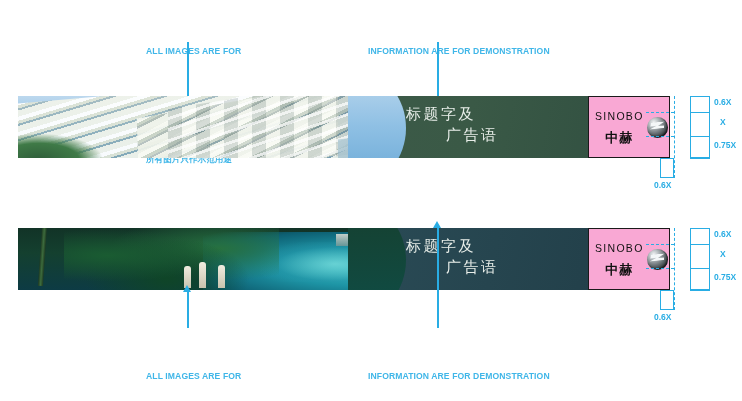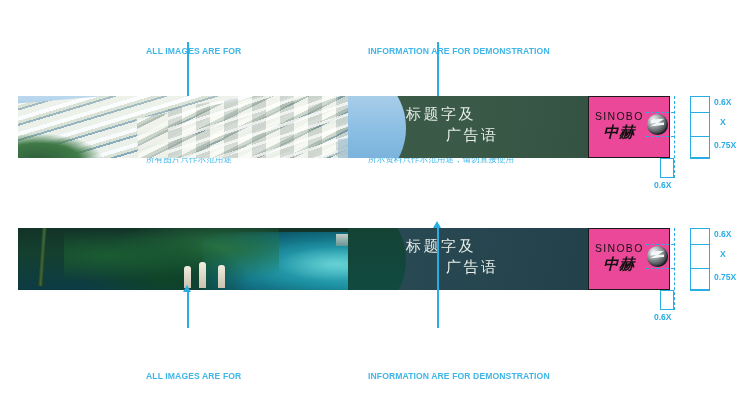--- a/index.html
+++ b/index.html
@@ -7,21 +7,21 @@
     width: 742px; height: 401px;
     background: #ffffff;
     font-family: "Liberation Sans", sans-serif;
     overflow: hidden;
   }
   #stage { position: relative; width: 742px; height: 401px; background: #fff; }
 
   
   .note { position: absolute; color: #3fb6e8; line-height: 1.32; white-space: pre; }
   .note .en { font-size: 8.6px; font-weight: 700; letter-spacing: .1px; }
-  .note .cn { font-size: 8.6px; font-weight: 400; margin-top: 1px; }
+  .note .cn { font-size: 8.6px; font-weight: 700; margin-top: 1px; }
   .note-a-top { left: 146px; top: 4px; }
   .note-b-top { left: 368px; top: 4px; }
   .note-a-bot { left: 146px; top: 329px; }
   .note-b-bot { left: 368px; top: 329px; }
 
   
   .leader { position: absolute; width: 2px; background: #29ade4; }
   .arrow-head { position: absolute; width: 0; height: 0; }
   .arrow-down {
     border-left: 4.5px solid transparent;
@@ -129,26 +129,26 @@
     border-right: 3px solid rgba(255,255,255,.45); border-radius: 50%;
     transform: rotate(-10deg); }
 
   .headline { position: absolute; left: 58px; top: 8px; color: #e8eee9;
     font-size: 15px; letter-spacing: 2.5px; line-height: 1.38;
     font-family: "DejaVu Sans", sans-serif; font-weight: 400; }
   .headline .l2 { display:block; padding-left: 40px; }
 
   
   .logozone { position: absolute; left: 570px; top: 0; width: 82px; height: 62px;
-    background: #ec4899; border: 1px solid #1a1a1a; }
+    background: #f9a8d4; border: 1px solid #1a1a1a; }
   .logo-inner { position: absolute; left: 6px; top: 14px; display: flex; align-items: center; gap: 3px; }
   .logo-text { display: flex; flex-direction: column; align-items: center; line-height: 1; }
   .logo-en { font-family: "Liberation Sans", sans-serif; font-size: 10.5px; font-weight: 400;
     letter-spacing: 1.3px; color: #111; }
-  .logo-cn { font-size: 15px; font-weight: 700; color: #111; margin-top: 2px; letter-spacing: 1px; font-style: italic; }
+  .logo-cn { font-size: 13px; font-weight: 700; color: #111; margin-top: 9px; letter-spacing: 1px; }
   .logo-mark { width: 21px; height: 21px; border-radius: 50%; position: relative;
     background: radial-gradient(circle at 32% 26%, #f2f4f5 0%, #b9bfc2 22%, #6f777b 50%, #2a2f32 78%, #15181a 100%);
     box-shadow: inset -1px -1px 2px rgba(0,0,0,.6);
   }
   .logo-mark::after {
     content:""; position:absolute; left:3.5px; top:5px; width:14px; height:11px;
     background: #f4f7f8;
     clip-path: polygon(0% 0%, 100% 0%, 55% 38%, 100% 38%, 100% 62%, 0% 62%, 45% 34%, 0% 34%);
     transform: skewX(-14deg) rotate(-6deg);
   }
@@ -180,21 +180,20 @@
 
   <div class="note note-a-top">
     <div class="en">ALL IMAGES ARE FOR</div>
     <div class="en">DEMONSTRATION ONLY.</div>
     <div class="cn">所有图片只作示范用途</div>
   </div>
 
   <div class="note note-b-top">
     <div class="en">INFORMATION ARE FOR DEMONSTRATION</div>
     <div class="en">ONLY. DO NOT REPRODUCE.</div>
-    <div class="cn">所示资料只作示范用途，请勿直接使用</div>
   </div>
 
   <div class="leader" style="left:187px; top:42px; height:70px;"></div>
   <div class="arrow-head arrow-down" style="left:183px; top:110px;"></div>
 
   <div class="leader" style="left:437px; top:42px; height:80px;"></div>
   <div class="arrow-head arrow-down" style="left:433px; top:120px;"></div>
 
   <div class="banner banner-1 panel-1">
     <div class="photo photo-a">

